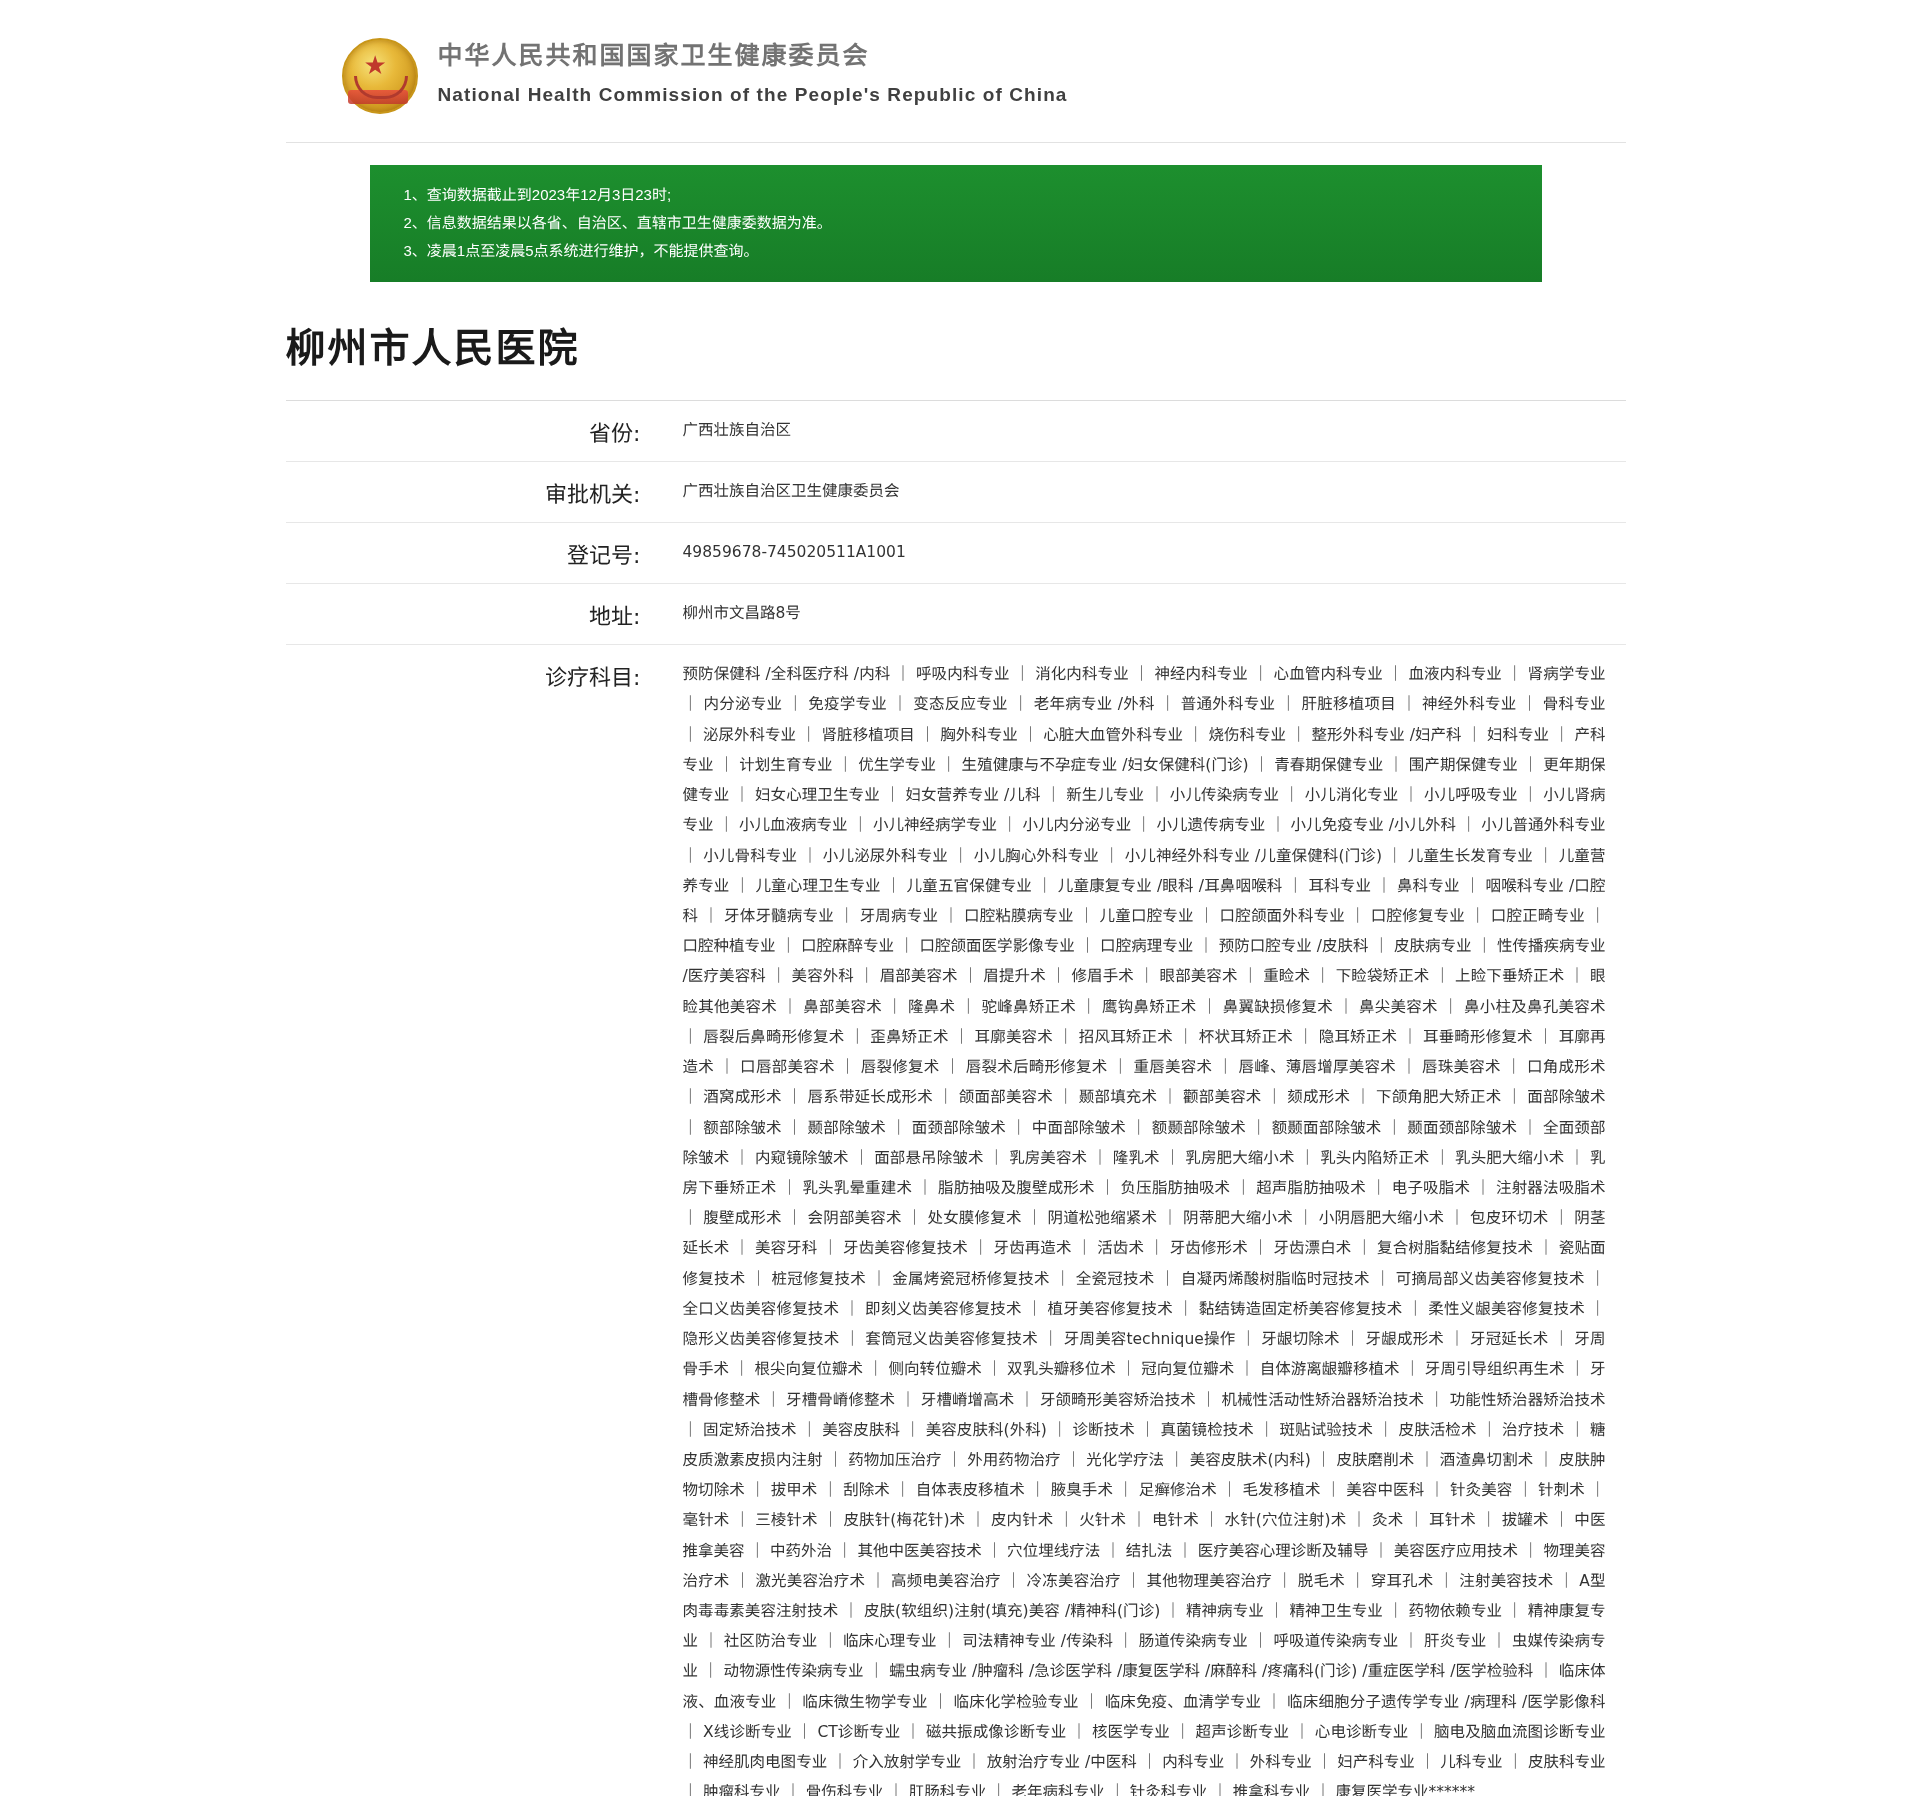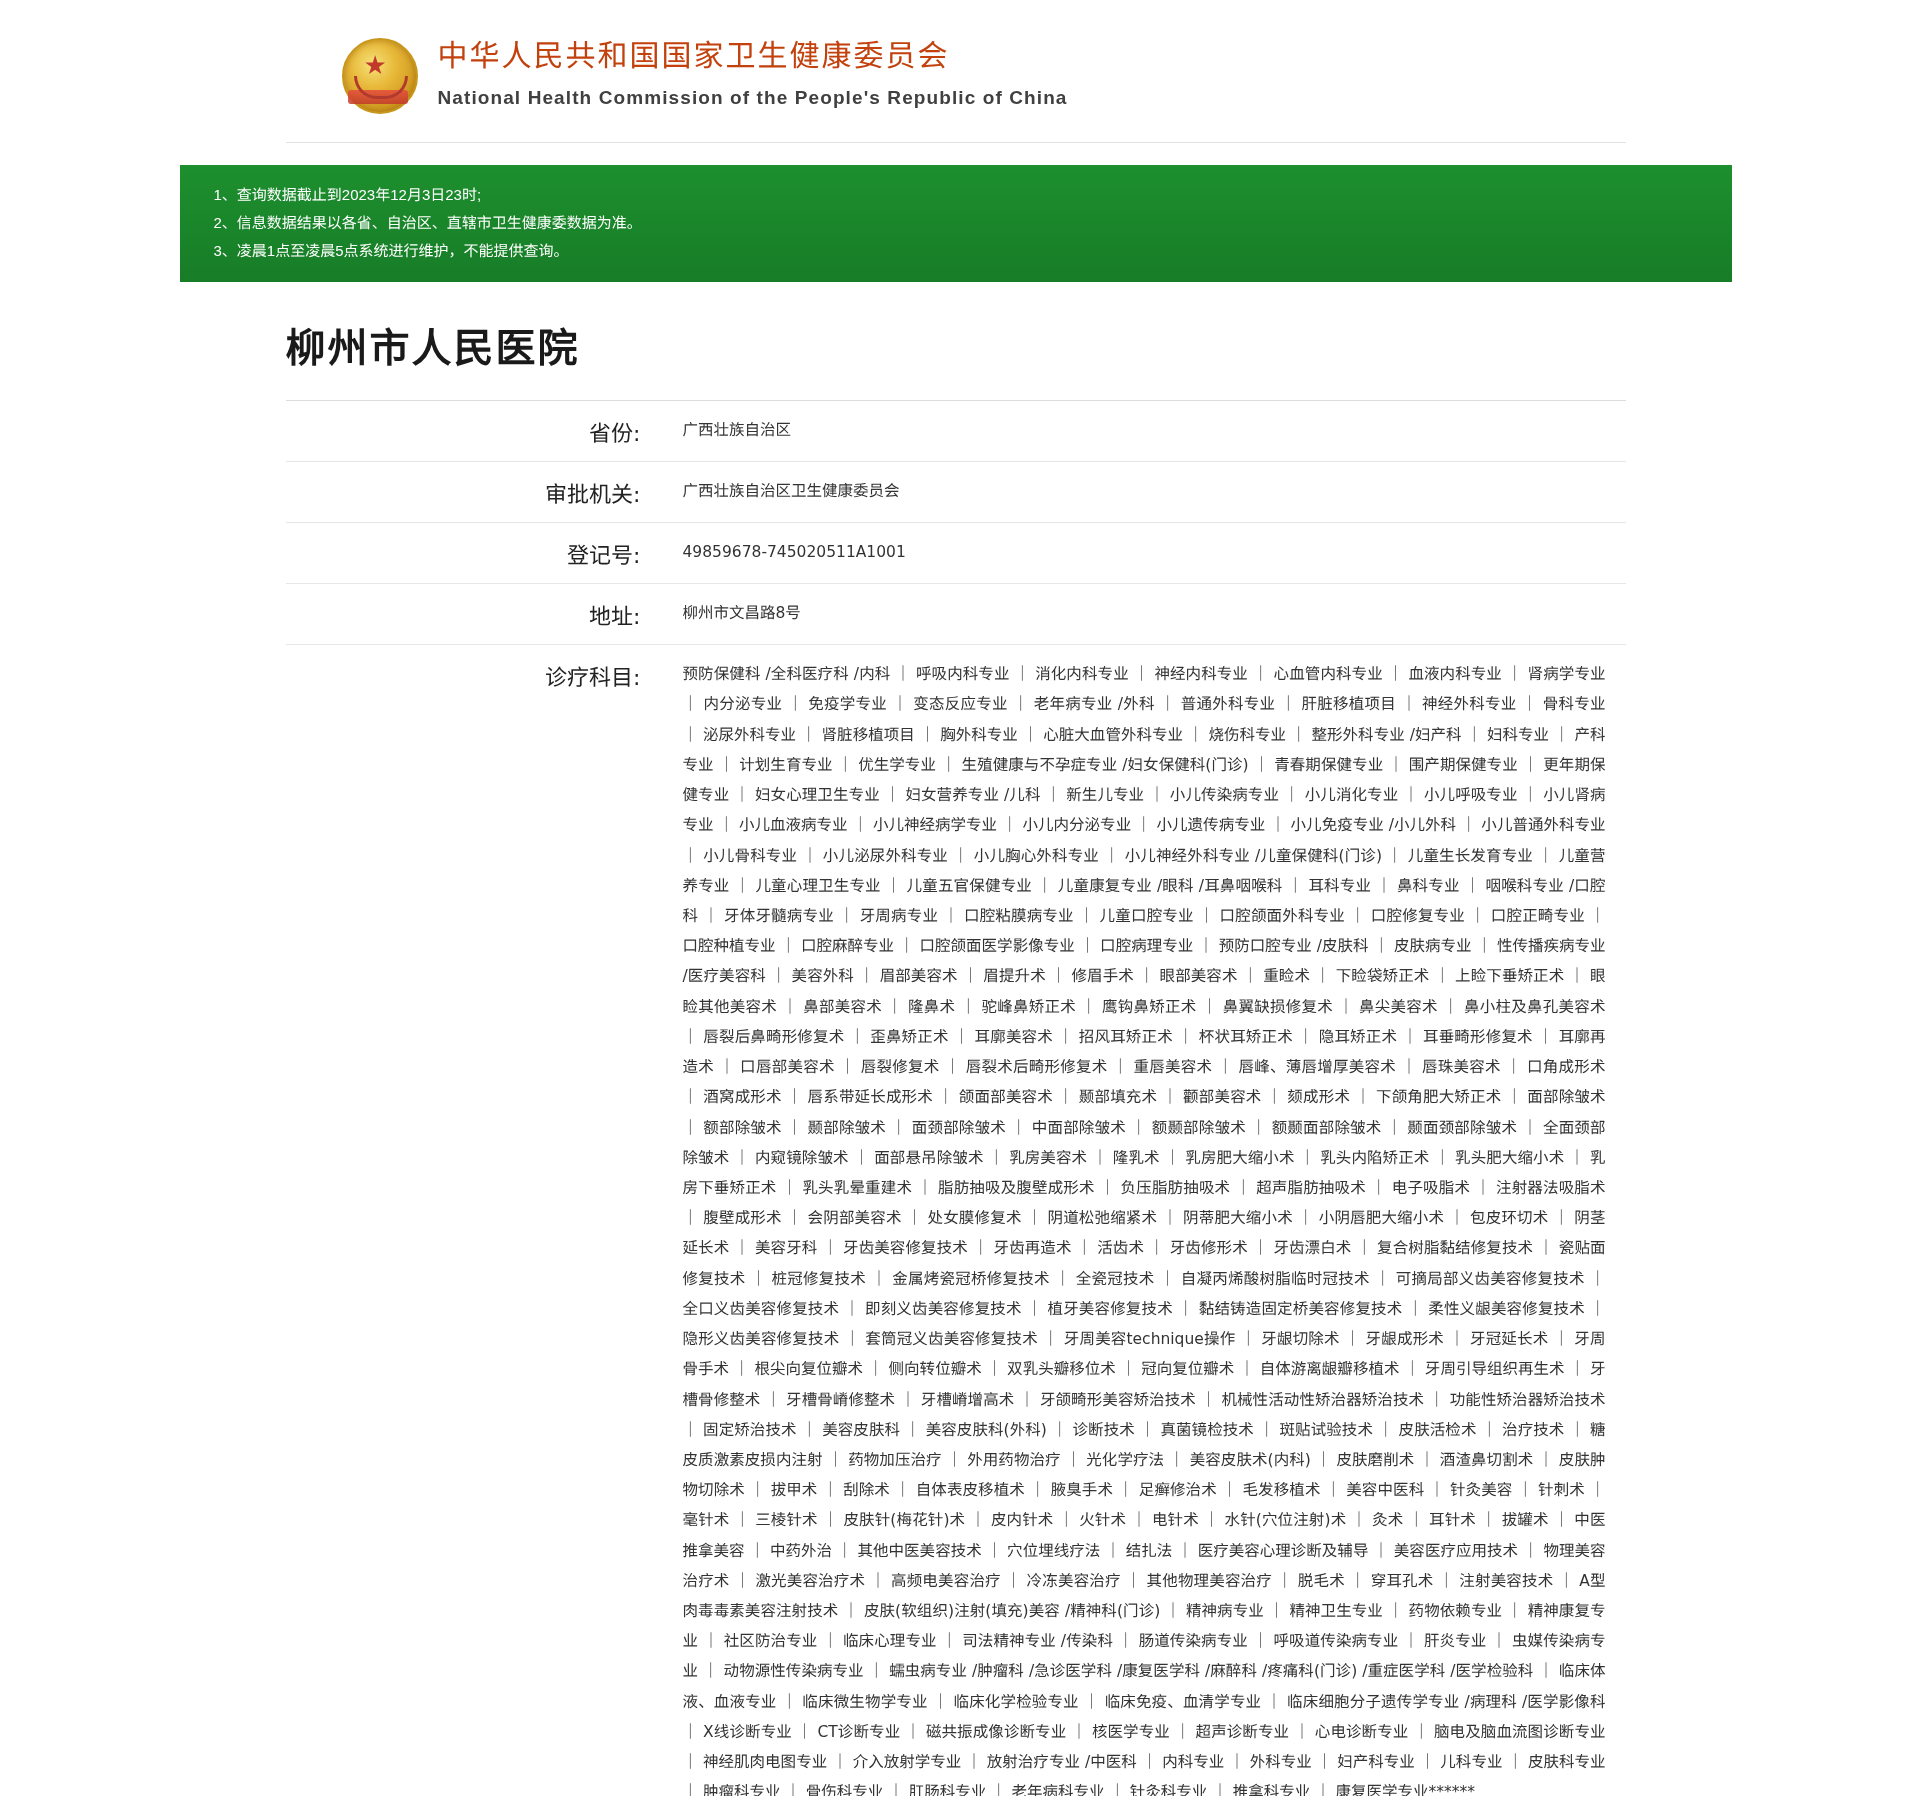--- a/index.html
+++ b/index.html
@@ -70,43 +70,43 @@
   .emblem .ribbon {
     position: absolute;
     left: 12px; top: 58px;
     width: 60px; height: 14px;
     background: linear-gradient(#e74c3c, #c0392b);
     border-radius: 3px;
     opacity: .85;
   }
   .titles { line-height: 1.05; }
   .title-cn {
-    font-size: 30px;
-    font-weight: normal;
+    font-size: 25px;
+    font-weight: bold;
     letter-spacing: 2px;
-    color: #c2410c;
+    color: #737373;
     font-family: "DejaVu Sans", "Liberation Sans", sans-serif;
   }
   .title-en {
     margin-top: 16px;
     font-size: 19px;
     letter-spacing: 1.1px;
     color: #404040;
     font-weight: bold;
     font-family: "Liberation Sans", sans-serif;
   }
   .header-rule {
     width: 1340px;
     margin: 20px auto 0 auto;
     border-bottom: 1px solid #e2e2e2;
   }
 
   
   .notice-wrap {
-    width: 1552px;
+    width: 1172px;
     margin: 22px auto 0 auto;
   }
   .notice {
     background: #1e8c2f;
     background: linear-gradient(#1d8f2e, #177d27);
     color: #ffffff;
     padding: 16px 20px 18px 34px;
     font-size: 15px;
     line-height: 1.85;
   }

